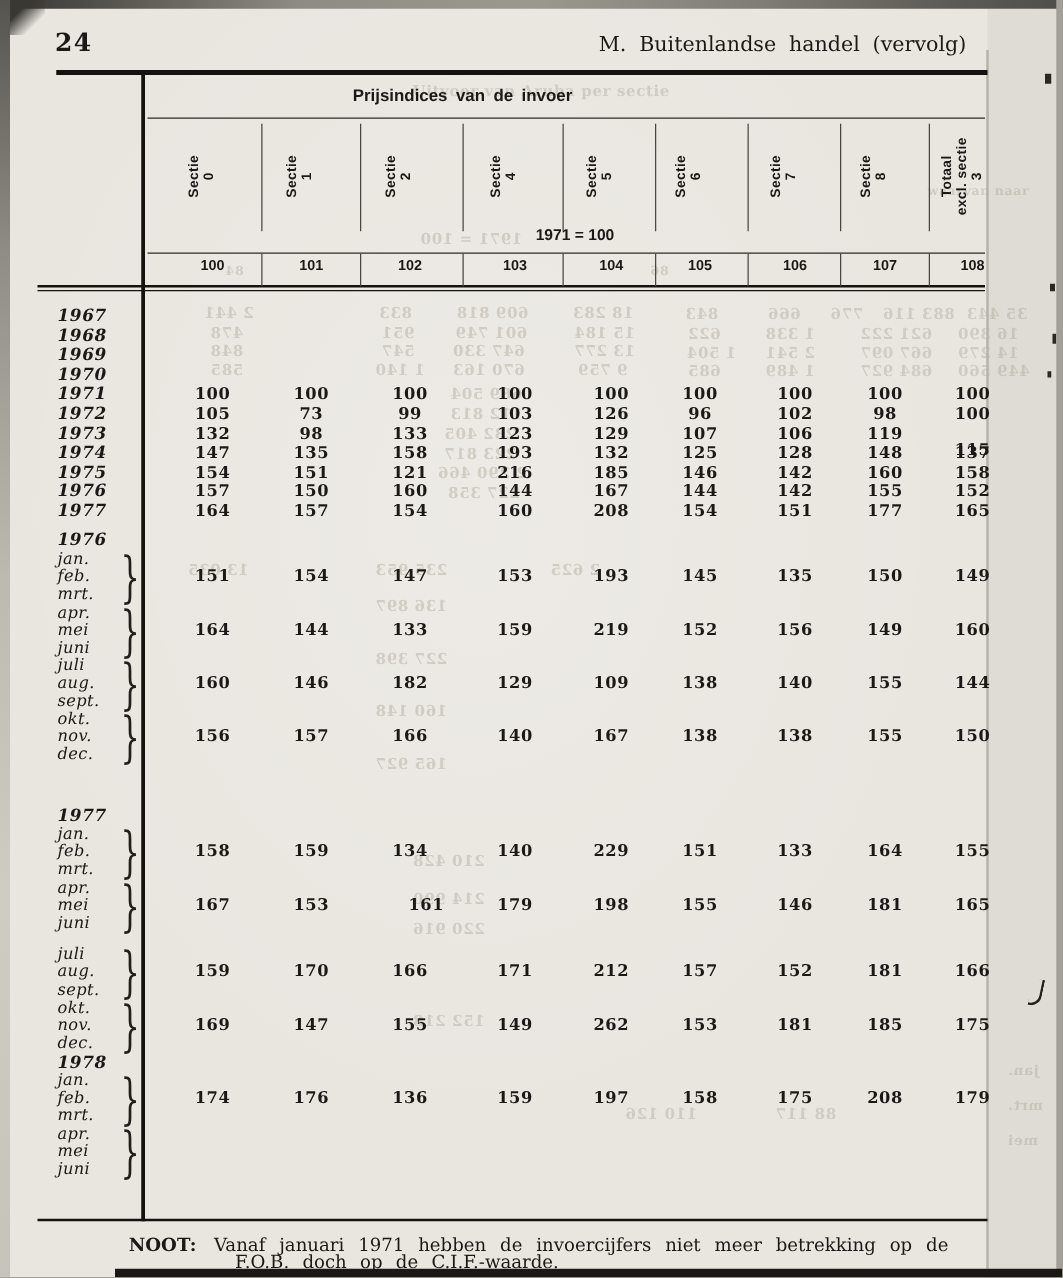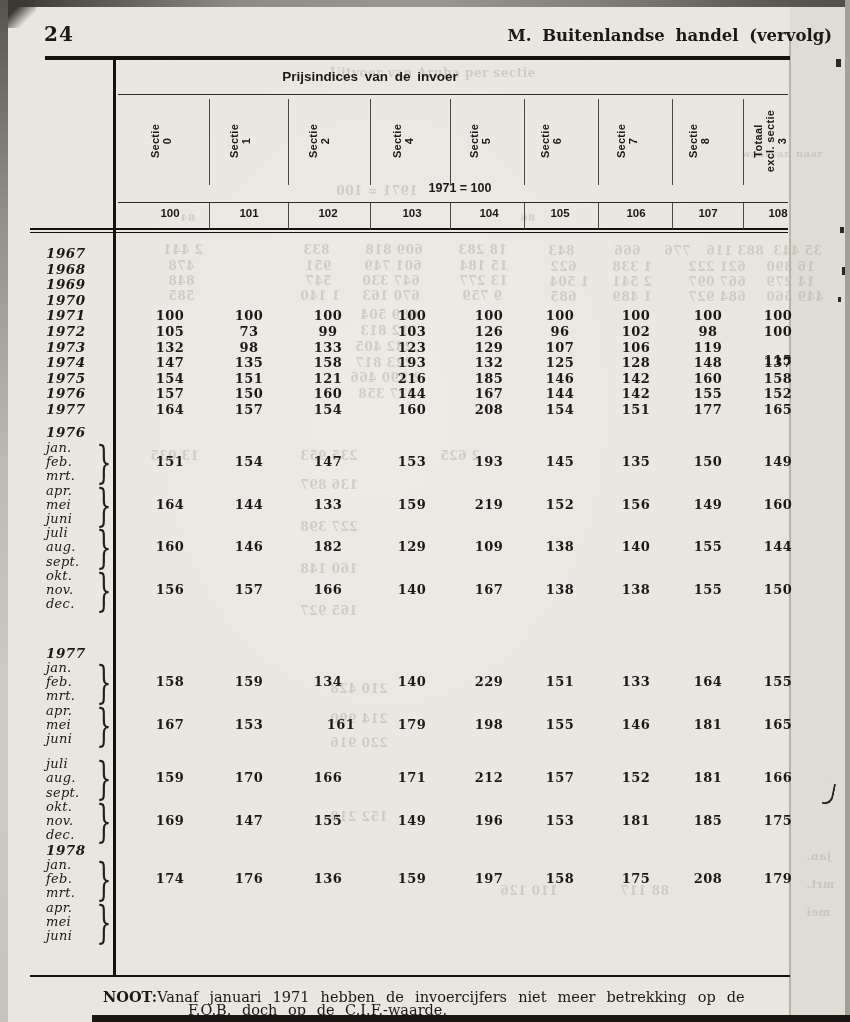--- a/index.html
+++ b/index.html
@@ -21,35 +21,35 @@
     background:linear-gradient(90deg,#35332f,#55534d 10%,#8d8b83 28%,#9b998f 50%,#7e7c75 72%,#5f5d57 88%,#504e49);}
   .corner-tl{left:0;top:0;width:36px;height:28px;z-index:6;
     background:linear-gradient(135deg,#3a3833 38%,rgba(58,56,51,0) 75%);}
   .left-edge{left:0;top:0;width:8px;height:1022px;z-index:6;
     background:linear-gradient(#56544f,#8f8d85 20%,#bcb9b0 45%,#cfccc3 70%,#c6c3ba);}
   .right-outer{left:845px;top:0;width:5px;height:1022px;background:#a39f97;z-index:6;}
   .right-zone{left:790px;top:7px;width:55px;height:1015px;background:rgba(140,134,122,.10);z-index:2;}
   .crease{left:789px;top:40px;width:1.5px;height:975px;background:#b7b3aa;z-index:2;}
   .bottom-bar{left:92px;top:1015px;width:758px;height:7px;background:#191815;z-index:6;}
   .pagenum{left:44px;top:22px;font-size:20px;font-weight:bold;letter-spacing:1px;z-index:3;}
-  .running-head{left:420px;top:26px;width:412px;text-align:right;font-size:16.5px;font-weight:bold;
+  .running-head{left:420px;top:26px;width:412px;text-align:center;font-size:16.5px;font-weight:normal;
     word-spacing:5px;z-index:3;white-space:nowrap;}
   .rule-top{left:45px;top:56px;width:745px;height:4px;background:#14120f;z-index:4;}
   .vmain{left:113px;top:56px;width:2.6px;height:921px;background:#14120f;z-index:4;}
   .t-title{left:250px;top:69px;width:240px;text-align:center;font-family:"Liberation Sans",sans-serif;
     font-weight:bold;font-size:13.5px;word-spacing:3px;z-index:3;white-space:nowrap;}
   .hline1{left:118px;top:94px;width:670px;height:1.4px;background:#2e2b27;z-index:3;}
   .base-note{left:385px;top:181px;width:150px;text-align:center;font-family:"Liberation Sans",sans-serif;
     font-weight:bold;font-size:12.5px;z-index:3;}
   .hline2{left:118px;top:202px;width:670px;height:1.2px;background:#2e2b27;z-index:3;}
   .drule1{left:30px;top:228px;width:758px;height:2.2px;background:#14120f;z-index:3;}
   .drule2{left:30px;top:232px;width:758px;height:1.2px;background:#14120f;z-index:3;}
   .rule-bottom{left:30px;top:975px;width:760px;height:2.4px;background:#14120f;z-index:4;}
   .noot{left:103px;top:988px;width:680px;font-size:14.5px;word-spacing:6.5px;z-index:3;white-space:nowrap;}
-  .noot .noot-label{font-weight:bold;margin-right:0;word-spacing:0;}
+  .noot .noot-label{font-weight:bold;margin-right:14px;word-spacing:0;}
   .noot2{left:188px;top:1002px;font-size:14.5px;word-spacing:6px;z-index:3;white-space:nowrap;}
   .mark{background:#2a2824;z-index:5;}
   .squig{left:824px;top:783px;width:8px;height:20px;border-right:2.5px solid #23211d;
     border-bottom:2px solid #23211d;border-radius:0 0 9px 0;transform:rotate(12deg);z-index:5;background:none;}
 </style>
 </head>
 <body>
 
 <div class="page" id="pg">
   <div class="abs vig"></div>
@@ -347,21 +347,21 @@
     <div class="abs num" style="left: 682px; top: 770.4px; width: 52px;">181</div>
     <div class="abs num" style="left: 752px; top: 770.4px; width: 52px;">166</div>
     <div class="abs mlab" style="left: 46px; top: 799.8px;">okt.</div>
     <div class="abs mlab" style="left: 46px; top: 814px;">nov.</div>
     <div class="abs mlab" style="left: 46px; top: 828.2px;">dec.</div>
     <div class="abs brace" style="left: 90px; top: 797px;">}</div>
     <div class="abs num" style="left: 144px; top: 813px; width: 52px;">169</div>
     <div class="abs num" style="left: 223px; top: 813px; width: 52px;">147</div>
     <div class="abs num" style="left: 302px; top: 813px; width: 52px;">155</div>
     <div class="abs num" style="left: 386px; top: 813px; width: 52px;">149</div>
-    <div class="abs num" style="left: 463px; top: 813px; width: 52px;">196</div>
+    <div class="abs num" style="left: 463px; top: 813px; width: 52px;">262</div>
     <div class="abs num" style="left: 534px; top: 813px; width: 52px;">153</div>
     <div class="abs num" style="left: 610px; top: 813px; width: 52px;">181</div>
     <div class="abs num" style="left: 682px; top: 813px; width: 52px;">185</div>
     <div class="abs num" style="left: 752px; top: 813px; width: 52px;">175</div>
     <div class="abs ylab" style="left: 46px; top: 842px;">1978</div>
     <div class="abs mlab" style="left: 46px; top: 858px;">jan.</div>
     <div class="abs mlab" style="left: 46px; top: 872.2px;">feb.</div>
     <div class="abs mlab" style="left: 46px; top: 886.4px;">mrt.</div>
     <div class="abs brace" style="left: 90px; top: 855.2px;">}</div>
     <div class="abs num" style="left: 144px; top: 871.2px; width: 52px;">174</div>

